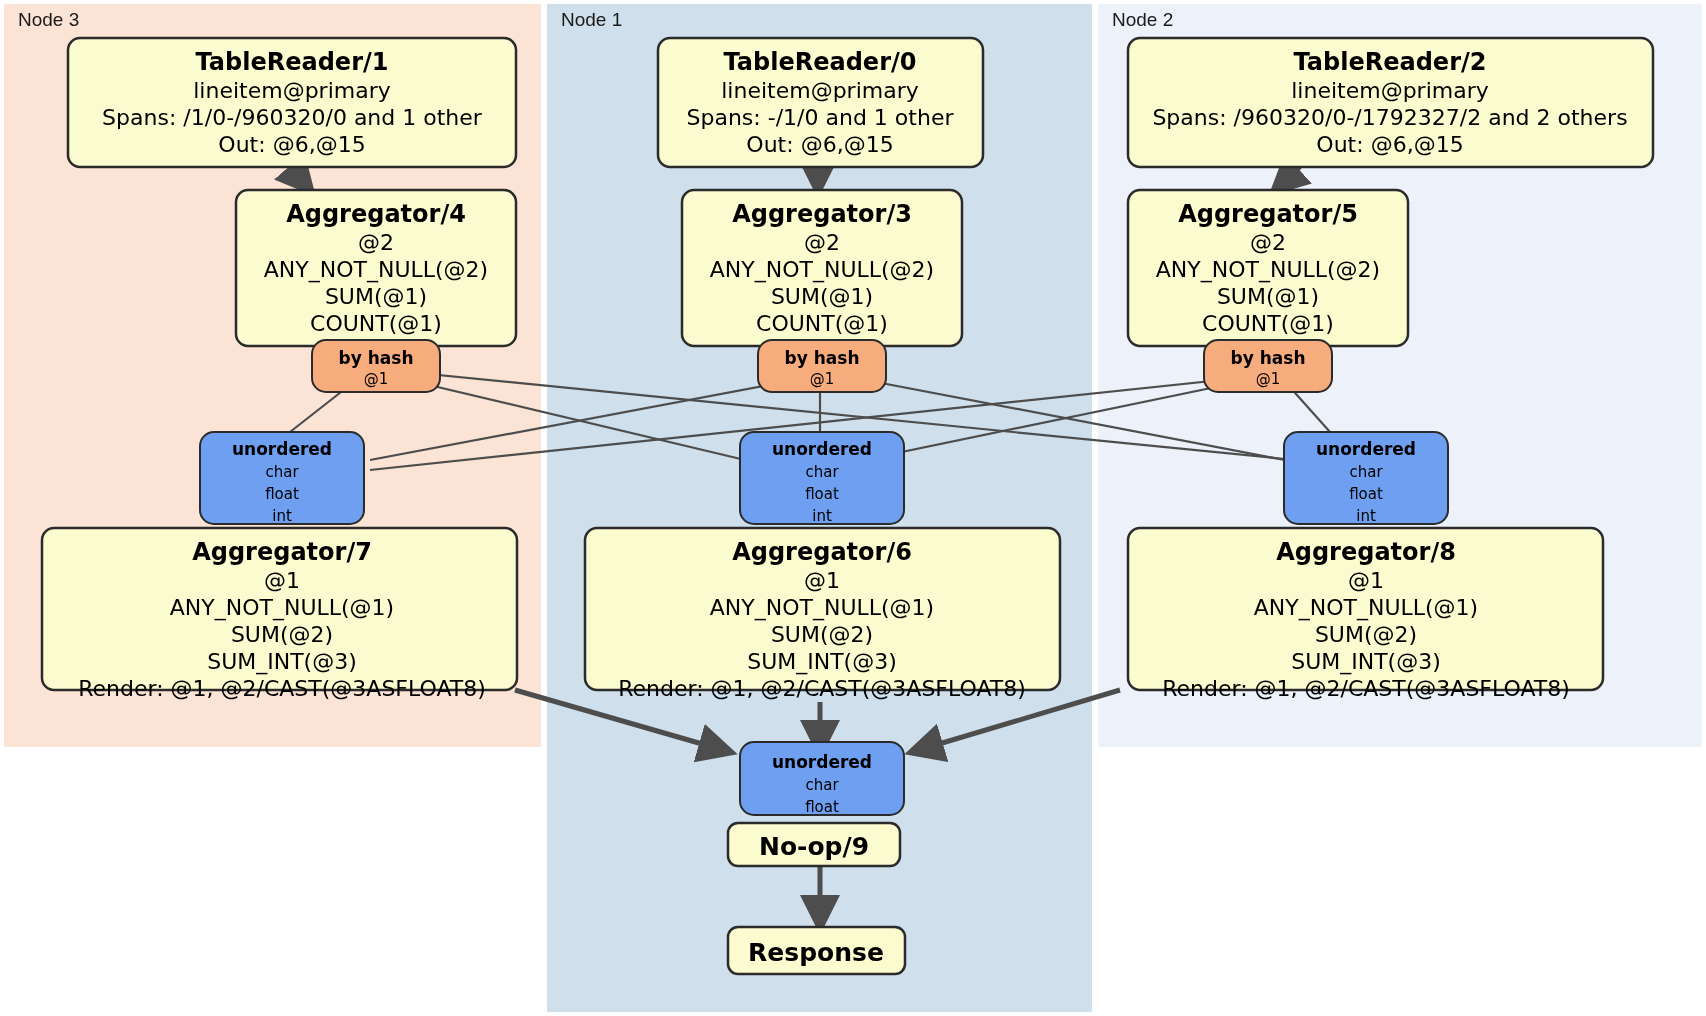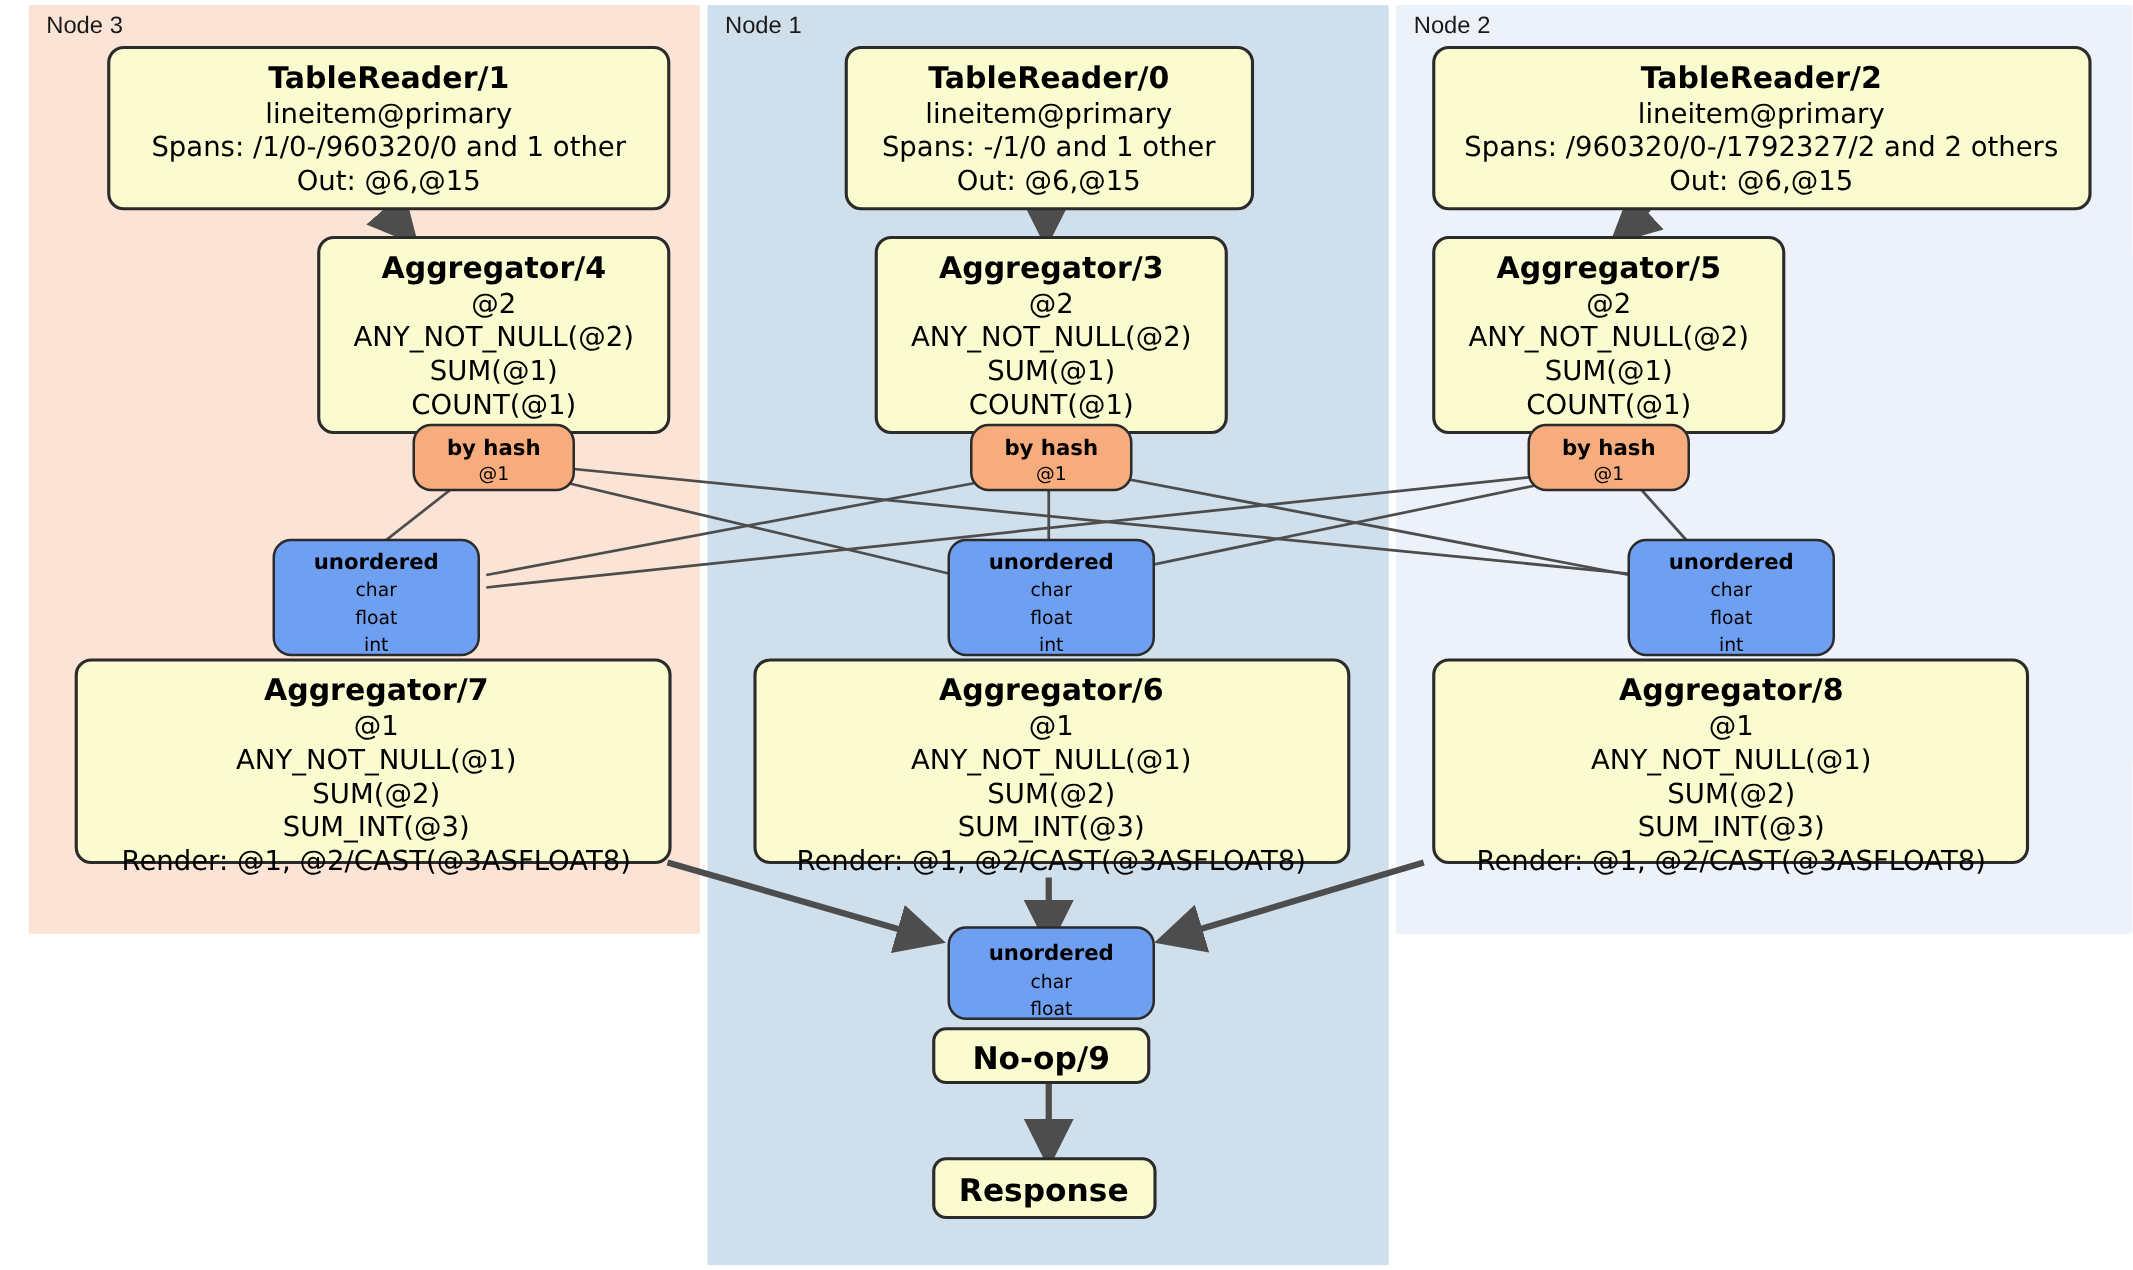--- a/index.html
+++ b/index.html
@@ -1,18 +1,18 @@
 <!DOCTYPE html>
 <html><head>
 <meta charset="utf-8">
 <style>
   html,body{margin:0;padding:0;background:#ffffff;}
   body{width:1706px;height:1016px;overflow:hidden;
        font-family:"DejaVu Sans","Liberation Sans",sans-serif;}
-  #stage{position:relative;width:1642px;height:1016px;margin-left:19px;}
+  #stage{position:relative;width:1642px;height:1016px;}
   svg{position:absolute;top:0;left:0;}
   .panel-label{font-size:19px;fill:#1a1a1a;font-family:"Liberation Sans",sans-serif;}
   .nbox-title{font-size:24px;font-weight:bold;fill:#000;text-anchor:middle;
               font-family:"DejaVu Sans",sans-serif;}
   .nbox-line{font-size:22px;fill:#000;text-anchor:middle;
              font-family:"DejaVu Sans",sans-serif;}
   .small-title{font-size:17px;font-weight:bold;fill:#000;text-anchor:middle;
                font-family:"DejaVu Sans",sans-serif;}
   .small-line{font-size:15px;fill:#000;text-anchor:middle;
               font-family:"DejaVu Sans",sans-serif;}

